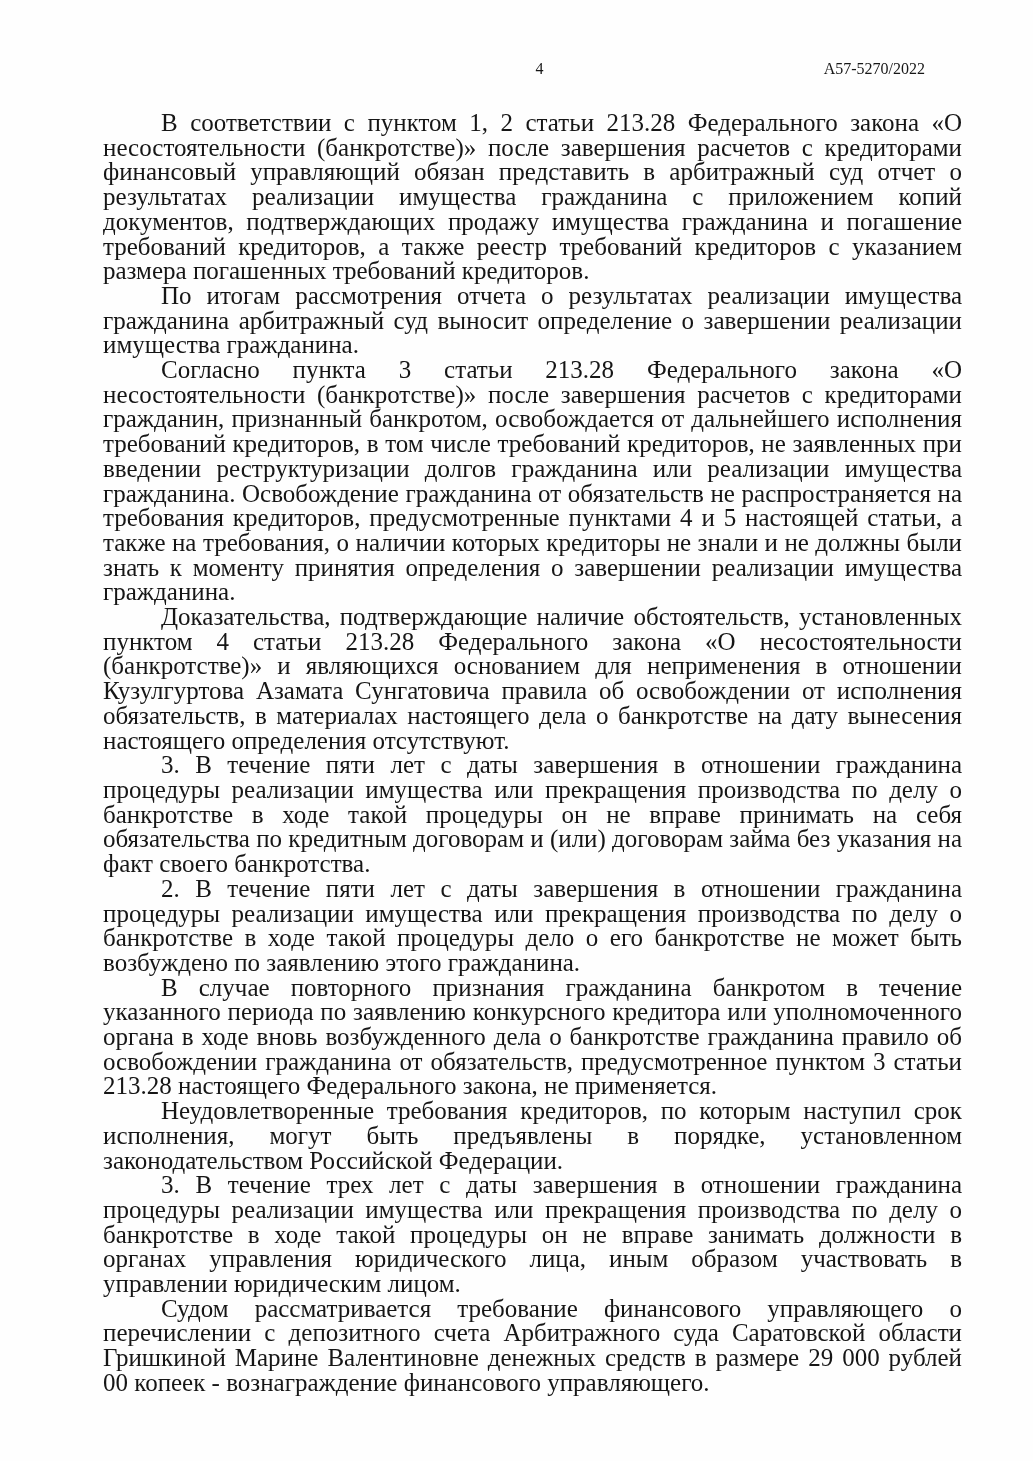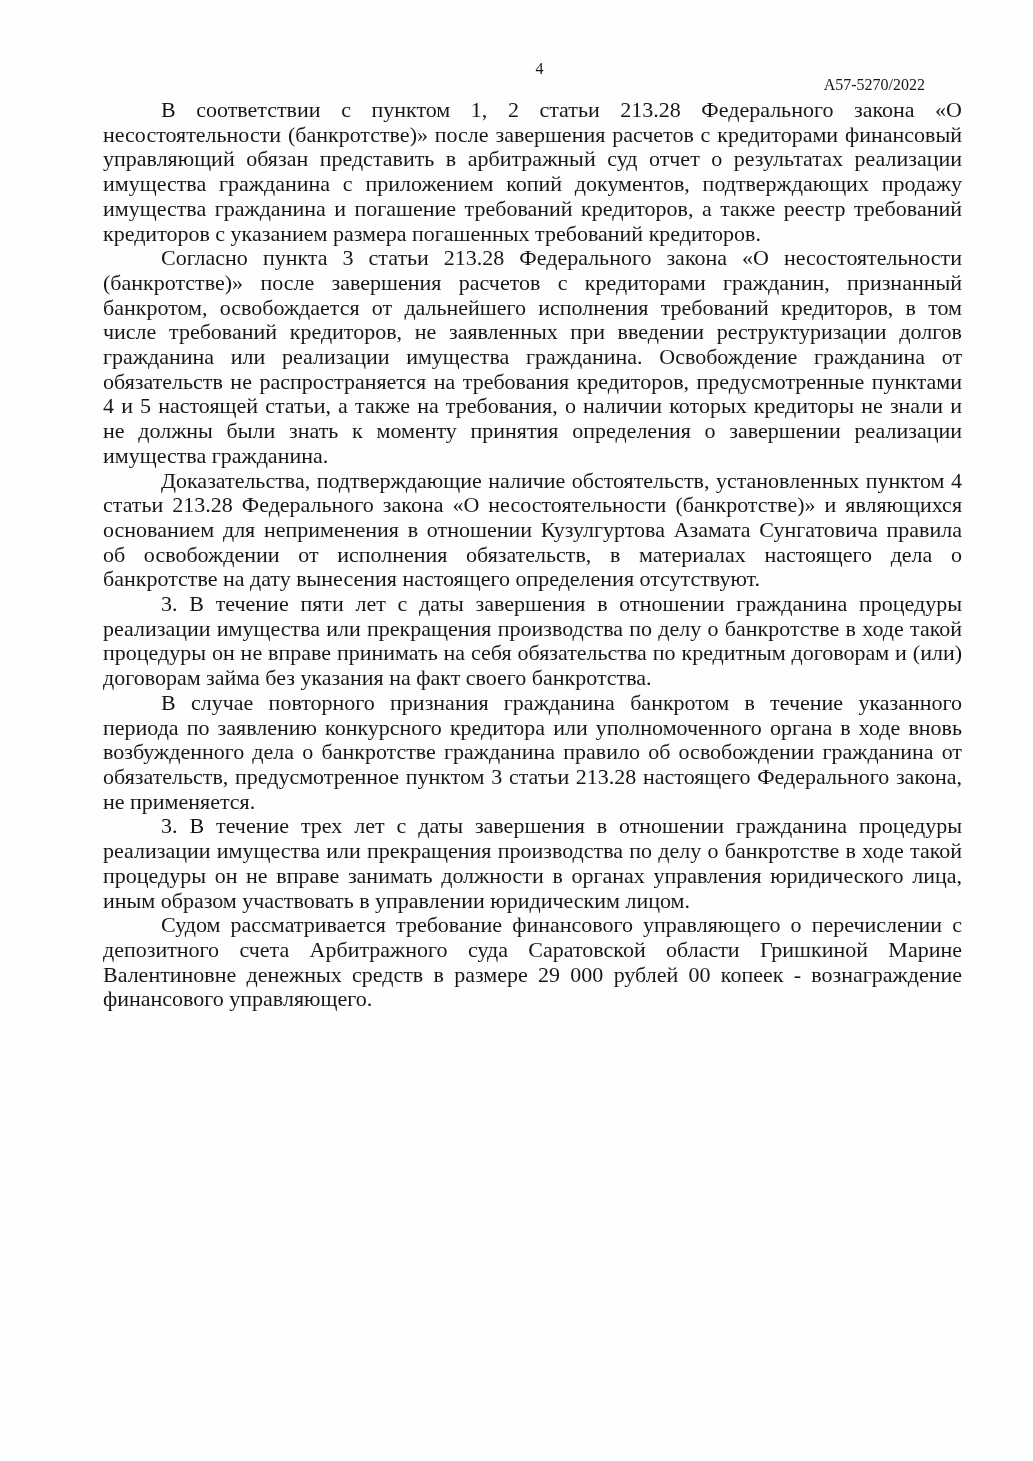--- a/index.html
+++ b/index.html
@@ -27,27 +27,27 @@
   }
   .page-number {
     display: block;
     text-align: center;
     
     padding-left: 14px;
   }
   .case-number {
     position: absolute;
     right: 37px;
-    top: 76px;
+    top: 60px;
     white-space: nowrap;
   }
   .doc-body {
-    margin: 20px 71px 0 103px; 
+    margin: 33px 71px 0 103px; 
     width: 859px;
-    font-size: 22px;
+    font-size: 25px;
     line-height: 24.7px;
     text-align: justify;
   }
   .doc-body p {
     margin: 0;
     padding: 0;
     text-indent: 58px;
   }
 </style>
 </head>
@@ -56,30 +56,33 @@
 <div class="page">
   <div class="page-header">
     <span class="page-number">4</span>
     <span class="case-number">А57-5270/2022</span>
   </div>
 
   <div class="doc-body">
 
       <p>В соответствии с пунктом 1, 2 статьи 213.28 Федерального закона «О несостоятельности (банкротстве)» после завершения расчетов с кредиторами финансовый управляющий обязан представить в арбитражный суд отчет о результатах реализации имущества гражданина с приложением копий документов, подтверждающих продажу имущества гражданина и погашение требований кредиторов, а также реестр требований кредиторов с указанием размера погашенных требований кредиторов.</p>
 
+      <p>По итогам рассмотрения отчета о результатах реализации имущества гражданина арбитражный суд выносит определение о завершении реализации имущества гражданина.</p>
 
       <p>Согласно пункта 3 статьи 213.28 Федерального закона «О несостоятельности (банкротстве)» после завершения расчетов с кредиторами гражданин, признанный банкротом, освобождается от дальнейшего исполнения требований кредиторов, в том числе требований кредиторов, не заявленных при введении реструктуризации долгов гражданина или реализации имущества гражданина. Освобождение гражданина от обязательств не распространяется на требования кредиторов, предусмотренные пунктами 4 и 5 настоящей статьи, а также на требования, о наличии которых кредиторы не знали и не должны были знать к моменту принятия определения о завершении реализации имущества гражданина.</p>
 
       <p>Доказательства, подтверждающие наличие обстоятельств, установленных пунктом 4 статьи 213.28 Федерального закона «О несостоятельности (банкротстве)» и являющихся основанием для неприменения в отношении Кузулгуртова Азамата Сунгатовича правила об освобождении от исполнения обязательств, в материалах настоящего дела о банкротстве на дату вынесения настоящего определения отсутствуют.</p>
 
 
       <p>3. В течение пяти лет с даты завершения в отношении гражданина процедуры реализации имущества или прекращения производства по делу о банкротстве в ходе такой процедуры он не вправе принимать на себя обязательства по кредитным договорам и (или) договорам займа без указания на факт своего банкротства.</p>
 
+      <p>2. В течение пяти лет с даты завершения в отношении гражданина процедуры реализации имущества или прекращения производства по делу о банкротстве в ходе такой процедуры дело о его банкротстве не может быть возбуждено по заявлению этого гражданина.</p>
 
       <p>В случае повторного признания гражданина банкротом в течение указанного периода по заявлению конкурсного кредитора или уполномоченного органа в ходе вновь возбужденного дела о банкротстве гражданина правило об освобождении гражданина от обязательств, предусмотренное пунктом 3 статьи 213.28 настоящего Федерального закона, не применяется.</p>
 
+      <p>Неудовлетворенные требования кредиторов, по которым наступил срок исполнения, могут быть предъявлены в порядке, установленном законодательством Российской Федерации.</p>
 
 
       <p>3. В течение трех лет с даты завершения в отношении гражданина процедуры реализации имущества или прекращения производства по делу о банкротстве в ходе такой процедуры он не вправе занимать должности в органах управления юридического лица, иным образом участвовать в управлении юридическим лицом.</p>
 
       <p>Судом рассматривается требование финансового управляющего о перечислении с депозитного счета Арбитражного суда Саратовской области Гришкиной Марине Валентиновне денежных средств в размере 29 000 рублей 00 копеек - вознаграждение финансового управляющего.</p>
     </div>
 </div>
 
 </body></html>

